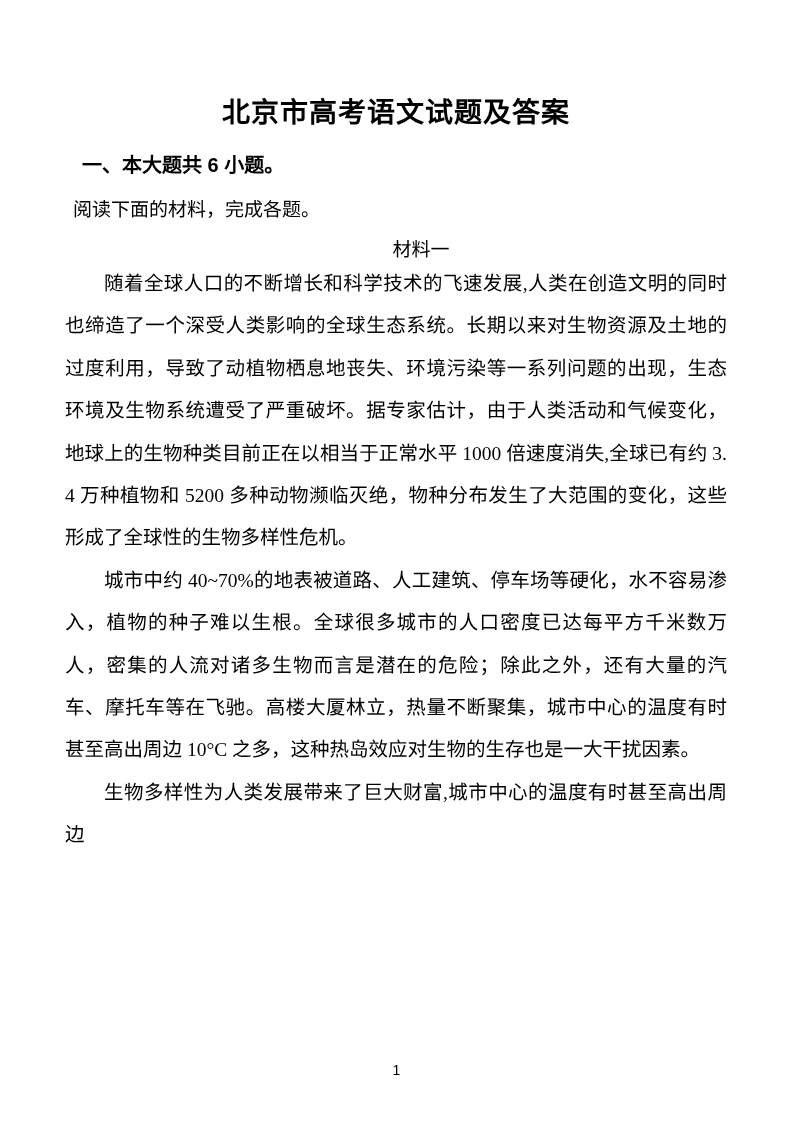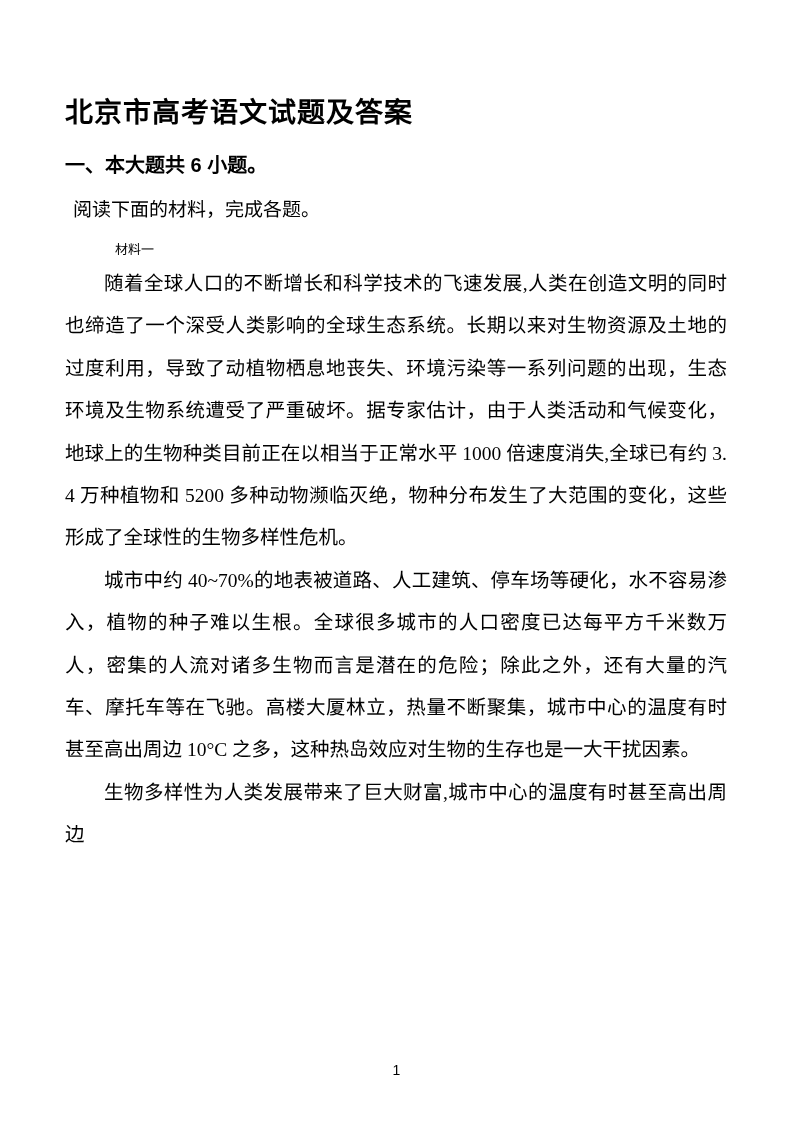--- a/index.html
+++ b/index.html
@@ -15,44 +15,45 @@
     background: #ffffff;
     color: #000000;
     overflow: hidden;
     font-family: "Liberation Serif", "DejaVu Serif", serif;
   }
   .content {
     padding: 94px 66px 0 65px;
   }
   .doc-title {
     margin: 0;
-    text-align: left;
+    text-align: center;
     font-size: 28px;
     font-weight: bold;
     line-height: 38px;
     letter-spacing: 1px;
     font-family: "Liberation Sans", "DejaVu Sans", sans-serif;
   }
   .section-heading {
-    margin: 20px 0 0 0;
+    margin: 20px 0 0 17px;
     font-size: 20px;
     font-weight: bold;
     line-height: 26px;
     font-family: "Liberation Sans", "DejaVu Sans", sans-serif;
   }
   .instruction {
     margin: 19px 0 0 8px;
     font-size: 19px;
     line-height: 25px;
   }
   .material-label {
     margin: 15px 0 0 0;
     padding-left: 50px;
-    font-size: 13px;
+    font-size: 19px;
     line-height: 25px;
+    text-align: center;
   }
   .body-text {
     margin-top: 1px;
   }
   .body-text p {
     margin: 0;
     font-size: 19.5px;
     line-height: 42.4px;
     text-indent: 2em;
     text-align: justify;

